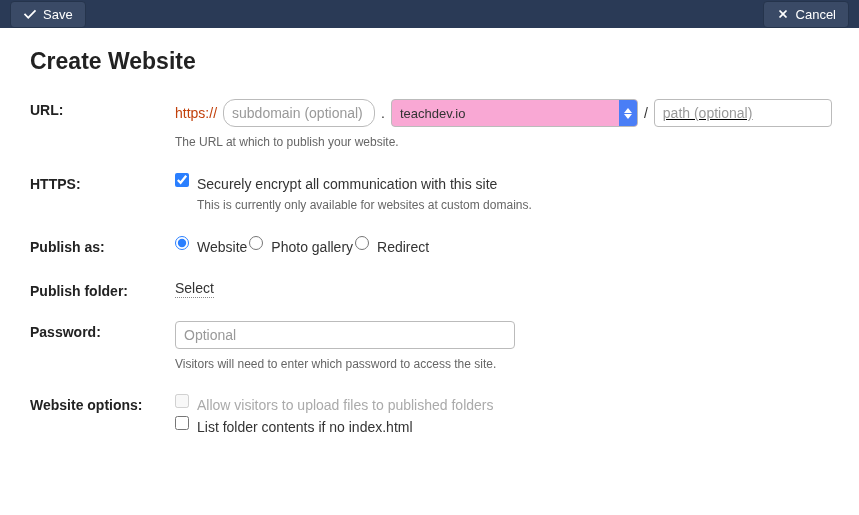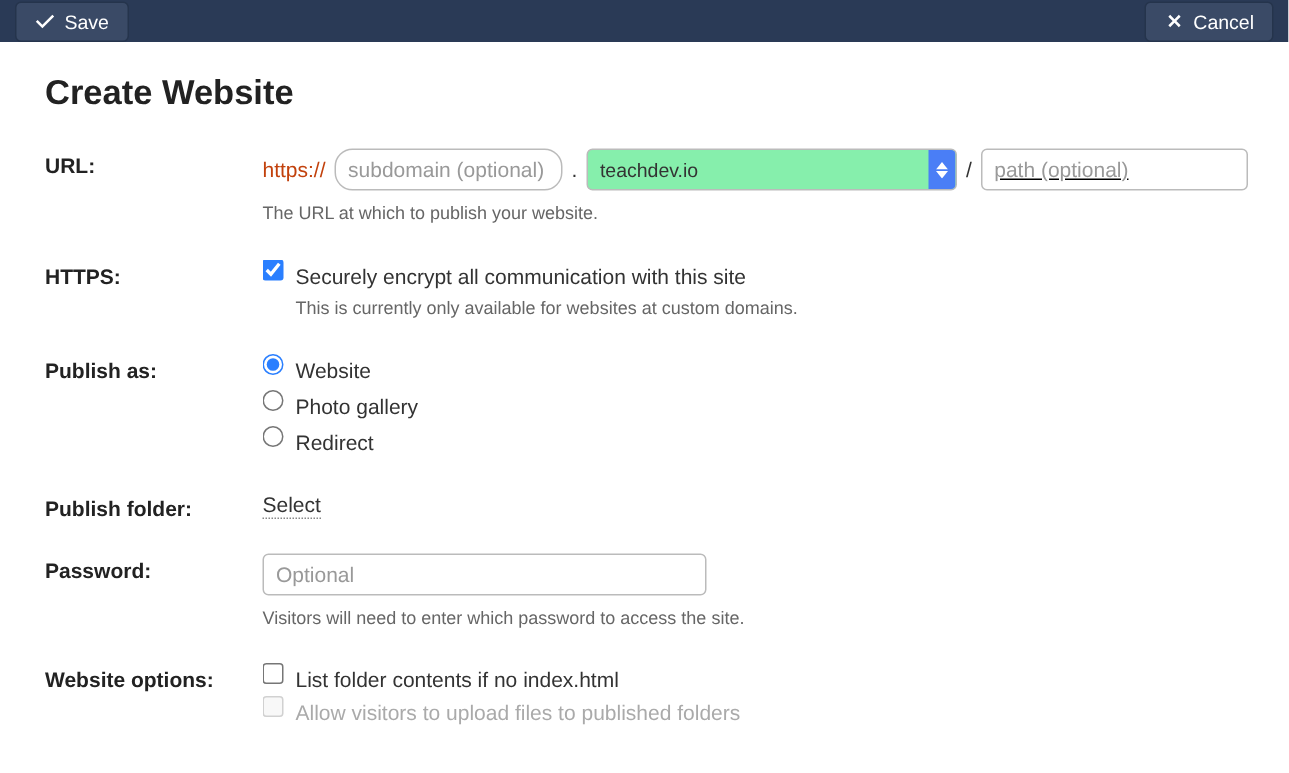--- a/index.html
+++ b/index.html
@@ -69,30 +69,30 @@
       border: 1px solid #bbb;
       border-radius: 4px;
       padding: 5px 8px;
       font-size: 14px;
       height: 28px;
       background: #fff;
     }
     .text-input::placeholder { color: #999; }
     .subdomain-input { width: 152px; border-radius: 12px; }
     .path-input { width: 178px; text-decoration: underline; }
-    .password-input { width: 296px; }
+    .password-input { width: 340px; }
     .domain-select {
       position: relative;
       display: inline-flex;
       align-items: center;
       border: 1px solid #bbb;
       border-radius: 4px;
       height: 28px;
       width: 247px;
-      background: #86efac;
+      background: #f9a8d4;
       overflow: hidden;
     }
     .domain-select-text {
       flex: 1;
       padding: 0 8px;
       font-size: 13px;
       color: #333;
     }
     .domain-select-arrows {
       width: 18px;
@@ -130,21 +130,21 @@
       width: 14px; height: 14px;
       accent-color: #2a7fff;
     }
     .select-link {
       color: #333;
       border-bottom: 1px dotted #888;
       cursor: pointer;
       padding-bottom: 1px;
     }
     .section-gap { margin-bottom: 18px; }
-    .radio-group { display: flex; flex-direction: column; gap: 2px; }
+    .radio-group { display: flex; flex-direction: row; gap: 2px; }
   </style>
 </head>
 <body>
 
 <div class="top-bar">
   <button class="tb-btn">
     <svg viewBox="0 0 16 16">
         <path d="M6 10.8L2.4 7.2 1 8.6l5 5 9-9L13.6 3.2z"></path>
       </svg>
     <span>Save</span>
@@ -227,24 +227,24 @@
     <div class="form-label">Password:</div>
     <div class="form-field">
       <input type="text" class="text-input password-input" placeholder="Optional" style="">
       <div class="help-text">Visitors will need to enter which password to access the site.</div>
     </div>
   </div>
 
   <div class="form-row">
     <div class="form-label">Website options:</div>
     <div class="form-field">
+      <div class="checkbox-row disabled">
+        <input type="checkbox" disabled="" style="">
+        <label>Allow visitors to upload files to published folders</label>
+      </div>
       <div class="checkbox-row">
         <input type="checkbox" style="">
         <label>List folder contents if no index.html</label>
       </div>
-      <div class="checkbox-row disabled">
-        <input type="checkbox" disabled="" style="">
-        <label>Allow visitors to upload files to published folders</label>
-      </div>
     </div>
   </div>
 
 </div>
 
 </body></html>

